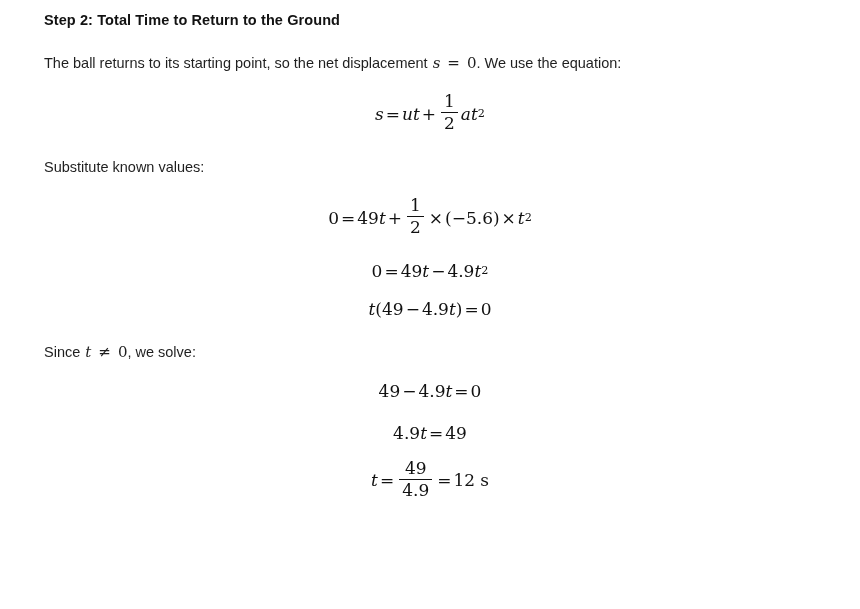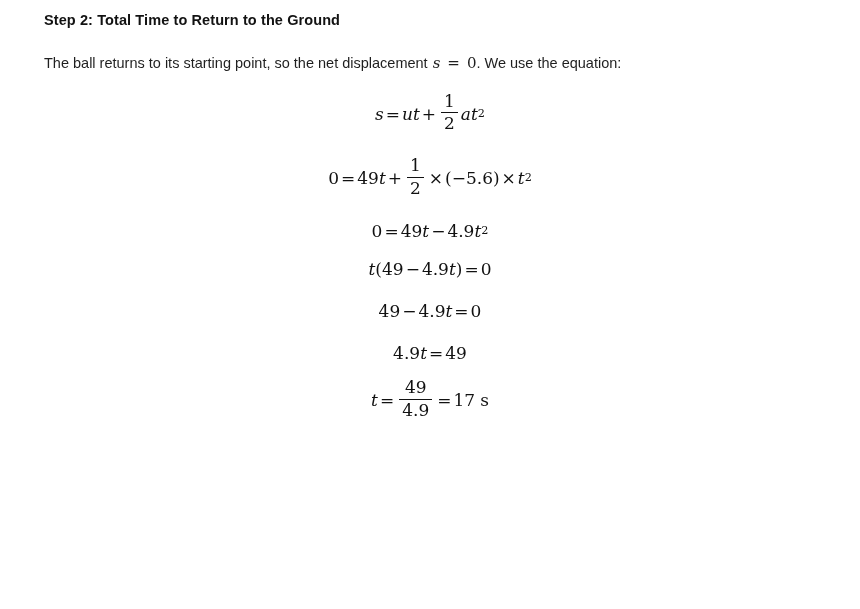--- a/index.html
+++ b/index.html
@@ -121,20 +121,21 @@
         <span class="num up">1</span>
         <span class="bar"></span>
         <span class="den up">2</span>
       </span>
       <span class="mi">a</span>
       <span class="mi">t</span>
         <span class="sup upr">2</span>
     </span>
   </div>
 
+  <p class="para">Substitute known values:</p>
 
   <div class="eqblock">
     <span class="row">
       <span class="mn">0</span>
       <span class="mo">=</span>
       <span class="mn">49</span>
         <span class="mi">t</span>
       <span class="mo">+</span>
       <span class="frac">
         <span class="num up">1</span>
@@ -170,20 +171,23 @@
         <span class="mn">49</span>
       <span class="mo">−</span>
       <span class="mn">4.9</span>
         <span class="mi">t</span>
         <span class="mn">)</span>
       <span class="mo">=</span>
       <span class="mn">0</span>
     </span>
   </div>
 
+  <p class="para">
+    <span>Since</span><span class="sp"></span><span class="mi">t</span><span class="sp"></span><span class="mo">≠</span><span class="sp"></span><span class="mn">0</span><span>, we solve:</span>
+  </p>
 
   <div class="eqblock">
     <span class="row">
       <span class="mn">49</span>
       <span class="mo">−</span>
       <span class="mn">4.9</span>
         <span class="mi">t</span>
       <span class="mo">=</span>
       <span class="mn">0</span>
     </span>
@@ -201,18 +205,18 @@
   <div class="eqblock tight">
     <span class="row">
       <span class="mi">t</span>
       <span class="mo">=</span>
       <span class="frac">
         <span class="num up">49</span>
         <span class="bar"></span>
         <span class="den up">4.9</span>
       </span>
       <span class="mo">=</span>
-      <span class="mn">17</span>
+      <span class="mn">12</span>
         <span class="mn unit">s</span>
     </span>
   </div>
 
 </div>
 
 </body></html>

